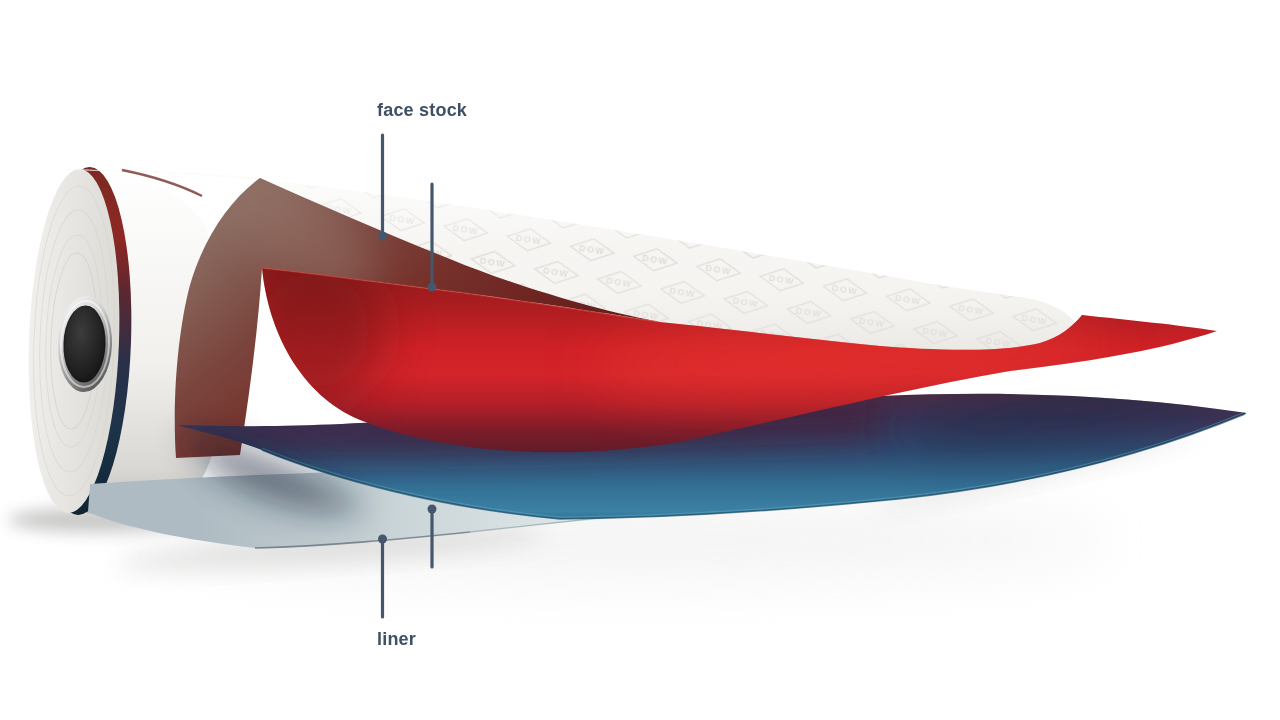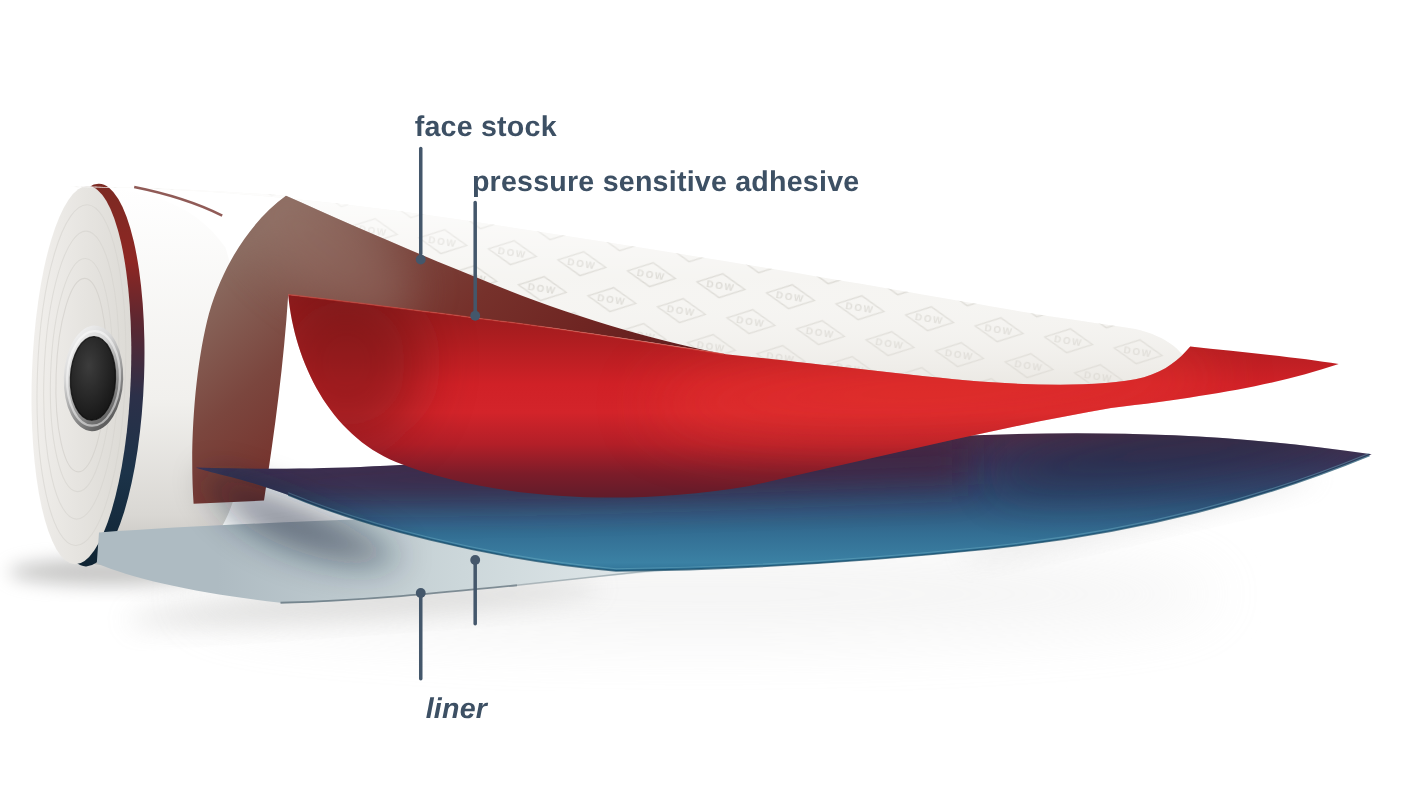--- a/index.html
+++ b/index.html
@@ -2,27 +2,27 @@
 <html><head>
 <meta charset="utf-8">
 <style>
   html,body{margin:0;padding:0;background:#ffffff;}
   #stage{
     position:relative;width:1280px;height:720px;overflow:hidden;
     background:#ffffff;font-family:"Liberation Sans",sans-serif;
   }
   #art{position:absolute;left:0;top:0;}
   .layer-label{
-    position:absolute;font-size:26px;font-weight:700;color:#3d5064;
+    position:absolute;font-size:18px;font-weight:700;color:#3d5064;
     letter-spacing:.2px;white-space:nowrap;line-height:1.1;
   }
   #label-face-stock{left:377px;top:101px;}
   #label-psa{left:429px;top:151px;}
   #label-silicone{left:426px;top:575px;}
-  #label-liner{left:387px;top:630px;font-style:italic;}
+  #label-liner{left:377px;top:630px;}
 </style>
 </head>
 <body>
 
 <div id="stage">
   <svg id="art" width="1280" height="720" viewBox="0 0 1280 720">
     <defs>
       <filter id="blur8" x="-60%" y="-60%" width="220%" height="220%">
           <feGaussianBlur stdDeviation="8"></feGaussianBlur>
         </filter>
@@ -212,15 +212,14 @@
       <line x1="432" y1="184" x2="432" y2="282" stroke="#44576b" stroke-width="3.2"></line>
       <circle cx="432" cy="287" r="4.5" fill="#44576b"></circle>
       <line x1="432" y1="513" x2="432" y2="567" stroke="#44576b" stroke-width="3.2"></line>
       <circle cx="432" cy="509" r="4.5" fill="#44576b"></circle>
       <line x1="382.5" y1="543" x2="382.5" y2="617" stroke="#44576b" stroke-width="3.2"></line>
       <circle cx="382.5" cy="539" r="4.5" fill="#44576b"></circle>
     </g>
   </svg>
 
   <div id="label-face-stock" class="layer-label">face stock</div>
-  <div id="label-psa" class="layer-label">pressure sensitive adhesive</div>
   <div id="label-liner" class="layer-label">liner</div>
 </div>
 
 </body></html>

